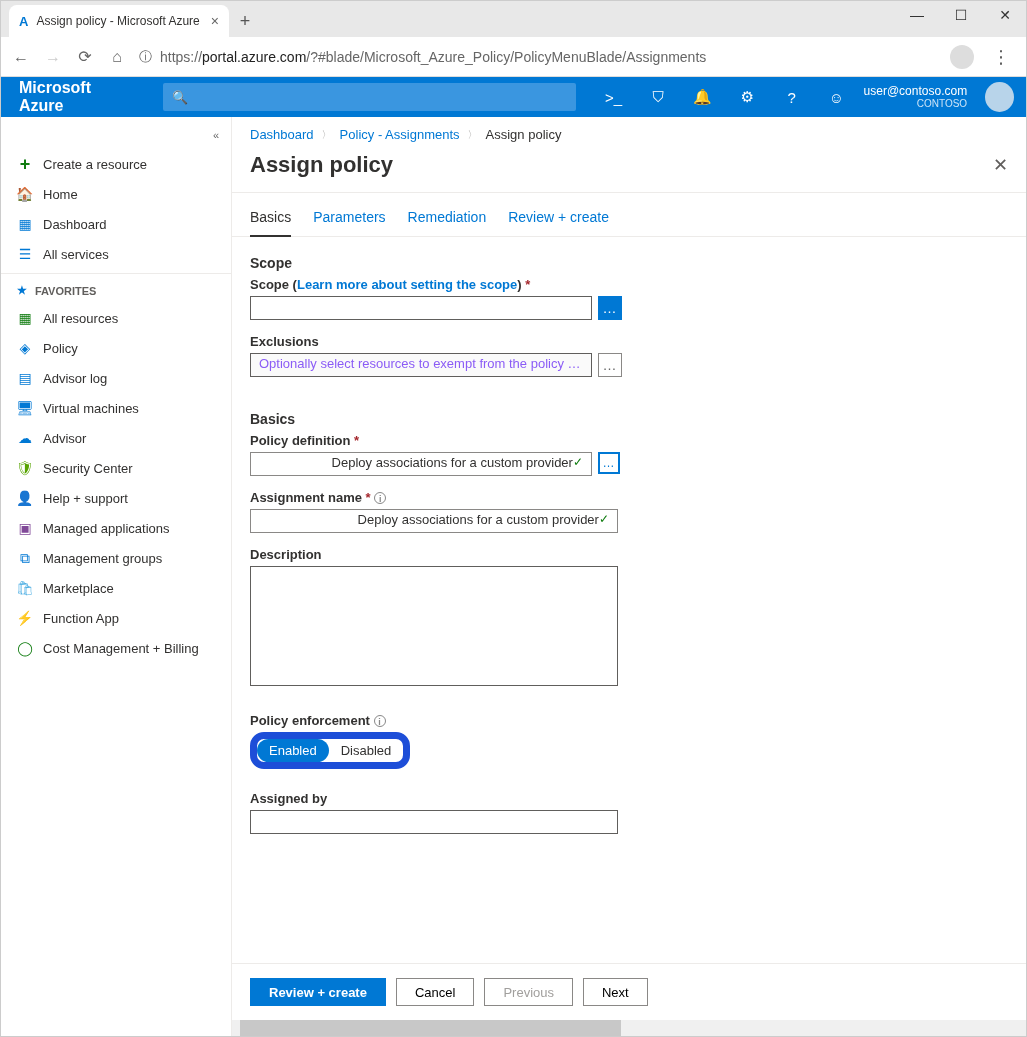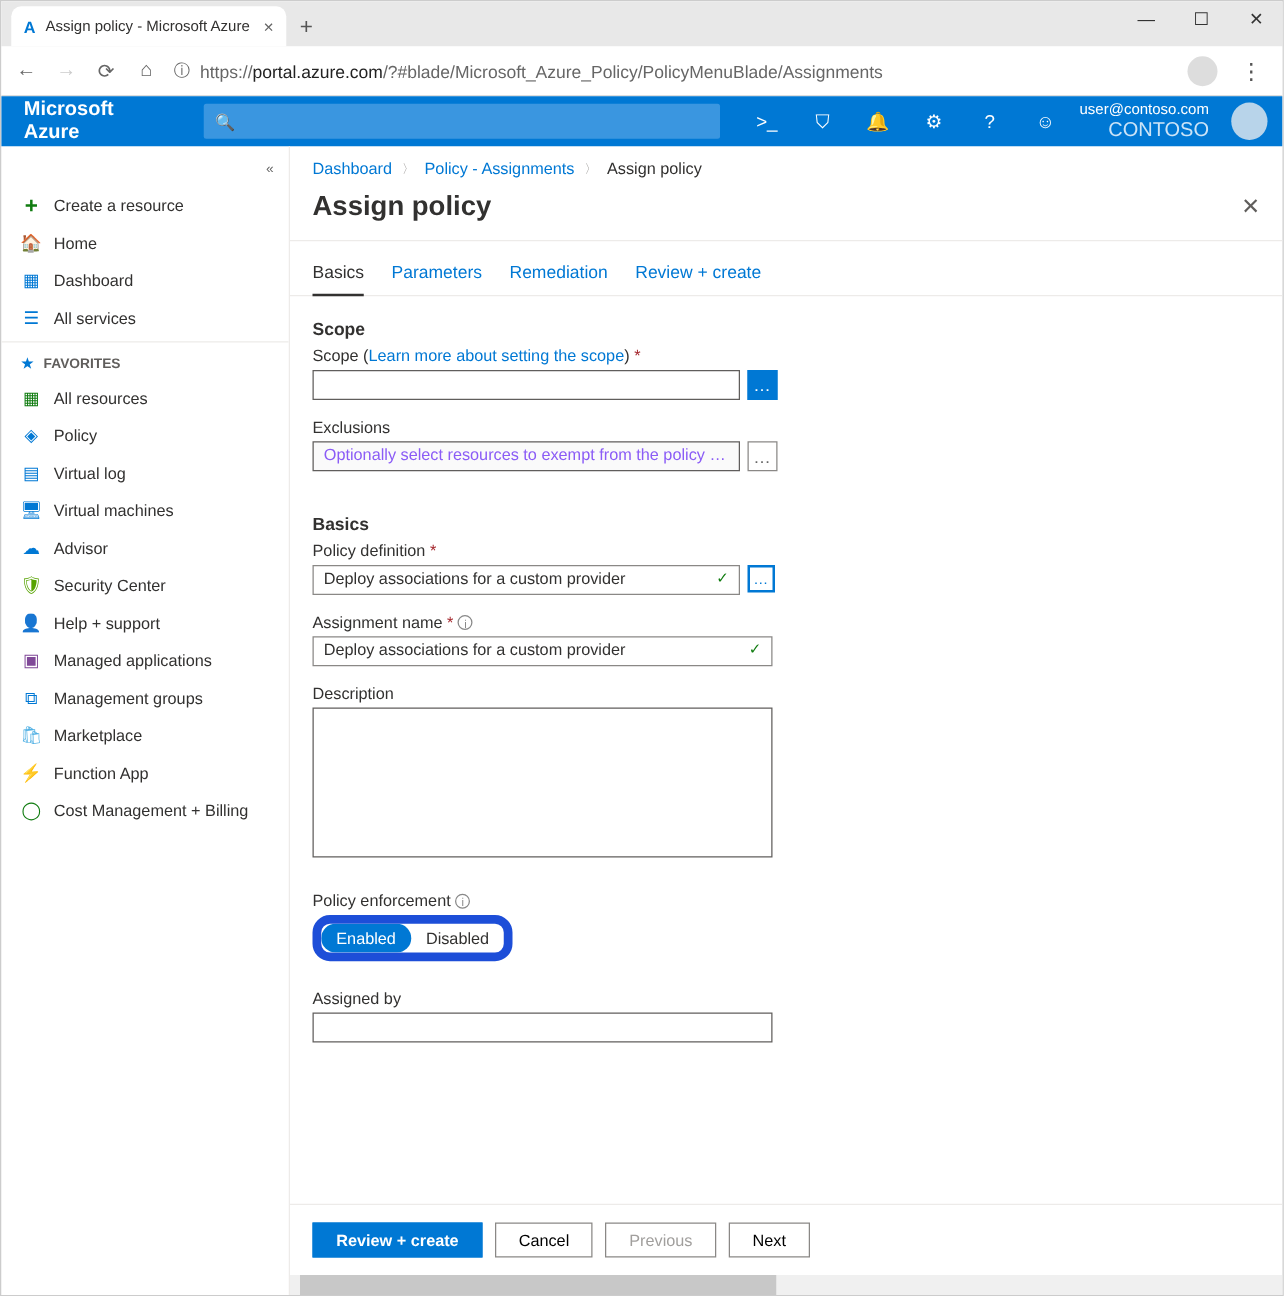--- a/index.html
+++ b/index.html
@@ -25,21 +25,21 @@
   
   
   .az-header { background: #0078d4; height: 40px; display: flex; align-items: center; color: #fff; padding: 0 12px 0 0; gap: 10px; }
   .az-logo { font-size: 16px; font-weight: 600; padding: 0 18px; }
   .az-search { background: #3a96e0; border-radius: 2px; height: 28px; width: 430px; display: flex; align-items: center; padding: 0 10px; gap: 8px; color: #e0eefb; }
   .az-search input { background: transparent; border: none; outline: none; color: #e0eefb; font-size: 13px; width: 100%; }
   .az-search input::placeholder { color: #cce4f7; }
   .az-header-spacer { flex: 1; }
   .az-hicon { width: 36px; text-align: center; font-size: 15px; color: #fff; }
   .az-user { text-align: right; font-size: 12px; line-height: 1.2; }
-  .az-user .tenant { font-size: 16px; text-transform: uppercase; color: #cce4f7; }
+  .az-user .tenant { font-size: 10px; text-transform: uppercase; color: #cce4f7; }
   .az-avatar { width: 30px; height: 30px; border-radius: 50%; background: #b8d4ea; margin-left: 8px; }
   
   
   .az-body { display: flex; height: calc(100% - 116px); }
   .sidebar { width: 230px; padding: 10px 0; overflow-y: auto; }
   .sb-collapse { text-align: right; padding: 2px 12px 8px; color: #666; font-size: 11px; }
   .sb-item { display: flex; align-items: center; gap: 10px; padding: 7px 16px; font-size: 13px; color: #323130; cursor: pointer; }
   .sb-icon { width: 16px; height: 16px; display: inline-flex; align-items: center; justify-content: center; font-size: 14px; }
   .sb-sep { height: 1px; background: #edebe9; margin: 4px 0; }
   .sb-fav { padding: 6px 16px; font-size: 11px; font-weight: 600; color: #605e5c; display: flex; gap: 8px; align-items: center; }
@@ -51,29 +51,29 @@
   .page-head { display: flex; align-items: center; justify-content: space-between; padding: 4px 18px 14px; border-bottom: 1px solid #edebe9; }
   .page-title { font-size: 22px; font-weight: 600; }
   .close-x { font-size: 18px; color: #605e5c; cursor: pointer; }
   
   .tabs { display: flex; gap: 22px; padding: 16px 18px 0; border-bottom: 1px solid #edebe9; }
   .tab-item { padding-bottom: 10px; font-size: 14px; color: #0078d4; cursor: pointer; }
   .tab-item.active { color: #323130; border-bottom: 2px solid #323130; margin-bottom: -1px; }
   
   .form-area { flex: 1; overflow-y: auto; padding: 16px 18px; }
   .section-title { font-weight: 700; font-size: 14px; margin-bottom: 4px; margin-top: 2px; }
-  .field-label { font-size: 13px; margin: 6px 0 4px; }
+  .field-label { font-size: 13px; margin: 6px 0 4px; font-weight: bold; }
   .field-label .req { color: #a4262c; }
   .field-label a { color: #0078d4; text-decoration: none; }
   .info-icon { display:inline-block; width:12px; height:12px; border:1px solid #888; border-radius:50%; font-size:9px; text-align:center; line-height:12px; color:#888; }
   
   .input-row { display: flex; gap: 6px; margin-bottom: 14px; }
   .text-input { border: 1px solid #605e5c; height: 24px; padding: 2px 8px; font-size: 13px; width: 342px; background:#fff; }
   .text-input.wide { width: 368px; }
-  .text-input.valid { border-color: #8a8886; }
+  .text-input.valid { border-color: #8a8886; text-align: right; }
   .text-input.placeholder { color: #8b5cf6; background:#fafafa; white-space:nowrap; overflow:hidden; text-overflow:ellipsis; }
   .picker-btn { width: 24px; height: 24px; background: #0078d4; border: 1px solid #0078d4; color: #fff; display:flex; align-items:center; justify-content:center; font-size:14px; cursor:pointer; letter-spacing:1px; }
   .picker-btn.outline { background:#fff; color:#0078d4; border:2px solid #0078d4; width:22px; height:22px; font-size:12px; }
   .picker-btn.grey { background:#fff; color:#666; border:1px solid #8a8886; }
   .check-mark { float:right; color:#107c10; font-size:12px; }
   
   textarea.text-input { height: 120px; resize: none; padding:6px 8px; }
   
   .toggle { display: inline-flex; border: 7px solid #1d4ed8; border-radius: 14px; overflow: hidden; font-size: 13px; }
   .toggle span { padding: 4px 12px; cursor: pointer; }
@@ -167,21 +167,21 @@
         <div class="sb-item">
           <span class="sb-icon" style="color:#107c10;">▦</span>
           <span>All resources</span>
         </div>
         <div class="sb-item">
           <span class="sb-icon" style="color:#0078d4;">◈</span>
           <span>Policy</span>
         </div>
         <div class="sb-item">
           <span class="sb-icon" style="color:#0078d4;">▤</span>
-          <span>Virtual log</span>
+          <span>Advisor log</span>
         </div>
         <div class="sb-item">
           <span class="sb-icon" style="color:#0078d4;">🖥</span>
           <span>Virtual machines</span>
         </div>
         <div class="sb-item">
           <span class="sb-icon" style="color:#0078d4;">☁</span>
           <span>Advisor</span>
         </div>
         <div class="sb-item">

